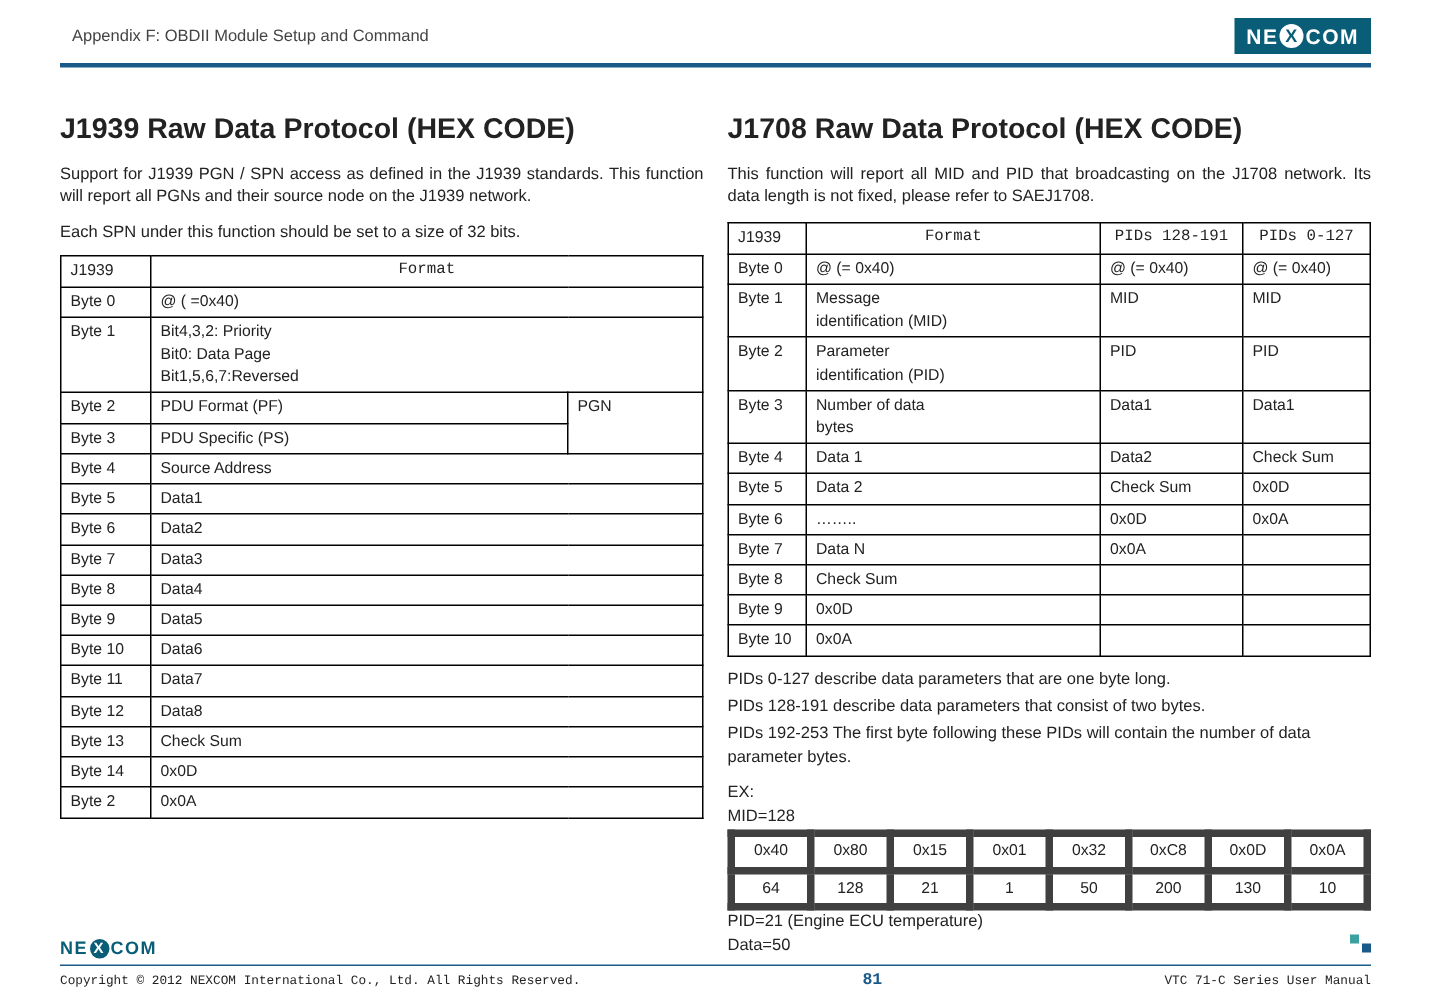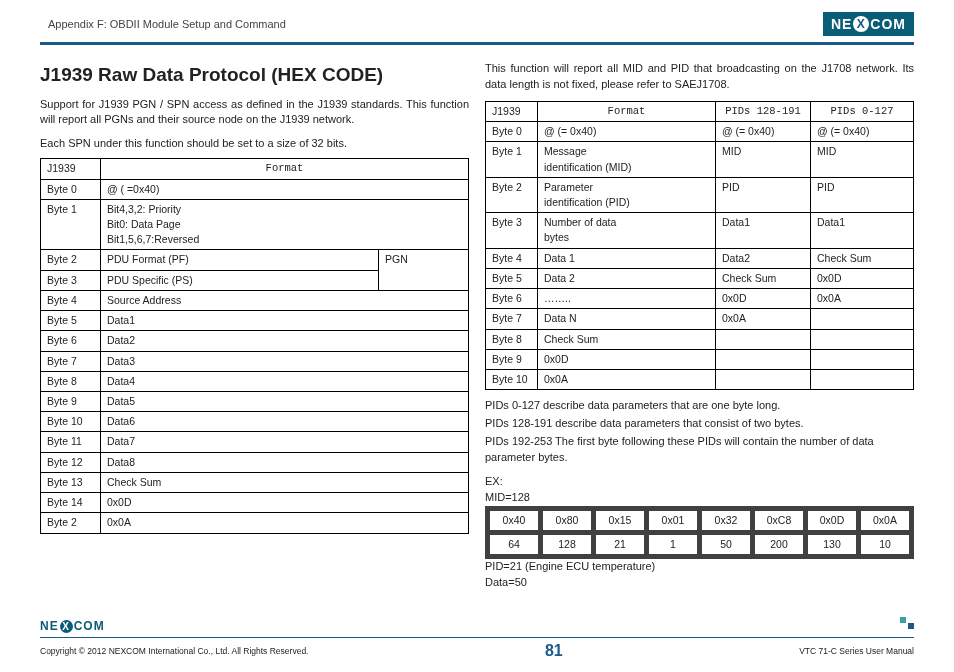--- a/index.html
+++ b/index.html
@@ -47,21 +47,21 @@
     font-size: 12px;
     margin: 0 1px;
   }
   .header-rule {
     height: 3px;
     background: #1a5a8a;
     margin: 6px 40px 0 40px;
   }
   .content {
     display: flex;
-    padding: 16px 40px 0 40px;
+    padding: 28px 40px 0 40px;
     gap: 16px;
   }
   .col {
     flex: 1;
     font-size: 11px;
     line-height: 1.45;
   }
   h1.section-title {
     font-size: 19px;
     font-weight: 700;
@@ -116,23 +116,24 @@
     height: 1px;
     background: #1a5a8a;
     margin: 4px 0;
   }
   .footer-row {
     display: flex;
     justify-content: space-between;
     align-items: center;
     font-size: 8.5px;
     color: #222;
+    font-family: Liberation Mono, monospace;
   }
   .page-num {
-    font-size: 16px;
+    font-size: 11px;
     font-weight: 700;
     color: #1a5a8a;
   }
   .footer-deco {
     display: flex;
     gap: 2px;
     position: absolute;
     right: 0;
     top: -2px;
   }
@@ -234,28 +235,29 @@
           </tr>
       <tr>
             <td>Byte 2</td>
             <td colspan="2">0x0A</td>
           </tr>
     </tbody>
       </table>
   </div>
 
   <div class="col">
+    <h1 class="section-title">J1708 Raw Data Protocol (HEX CODE)</h1>
     <p class="intro">This function will report all MID and PID that broadcasting on the J1708 network. Its data length is not fixed, please refer to SAEJ1708.</p>
     <table class="data">
       <tbody>
           <tr>
         <td style="width:52px">J1939</td>
         <td class="hdr">Format</td>
         <td class="hdr" style="width:95px">PIDs 128-191</td>
-        <td class="hdr" style="width:103px">PIDs 0-127</td>
+        <td class="hdr" style="width:85px">PIDs 0-127</td>
       </tr>
       <tr>
             <td>Byte 0</td>
             <td>@ (= 0x40)</td>
             <td>@ (= 0x40)</td>
             <td>@ (= 0x40)</td>
           </tr>
       <tr>
             <td>Byte 1</td>
             <td>

